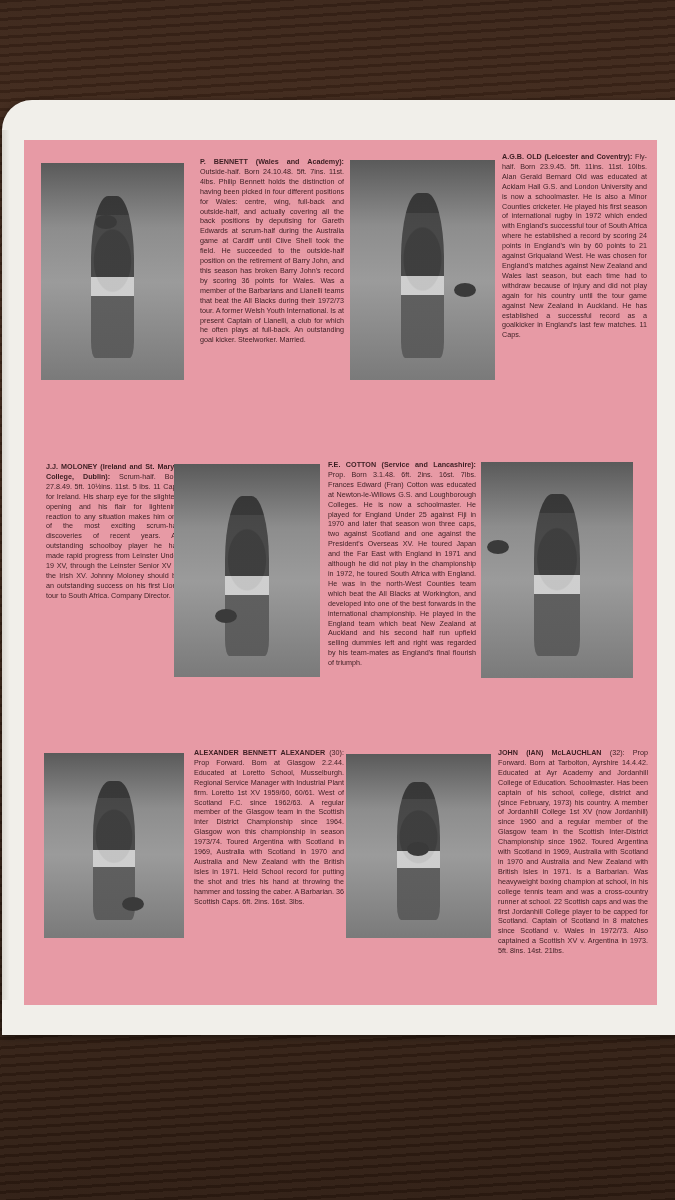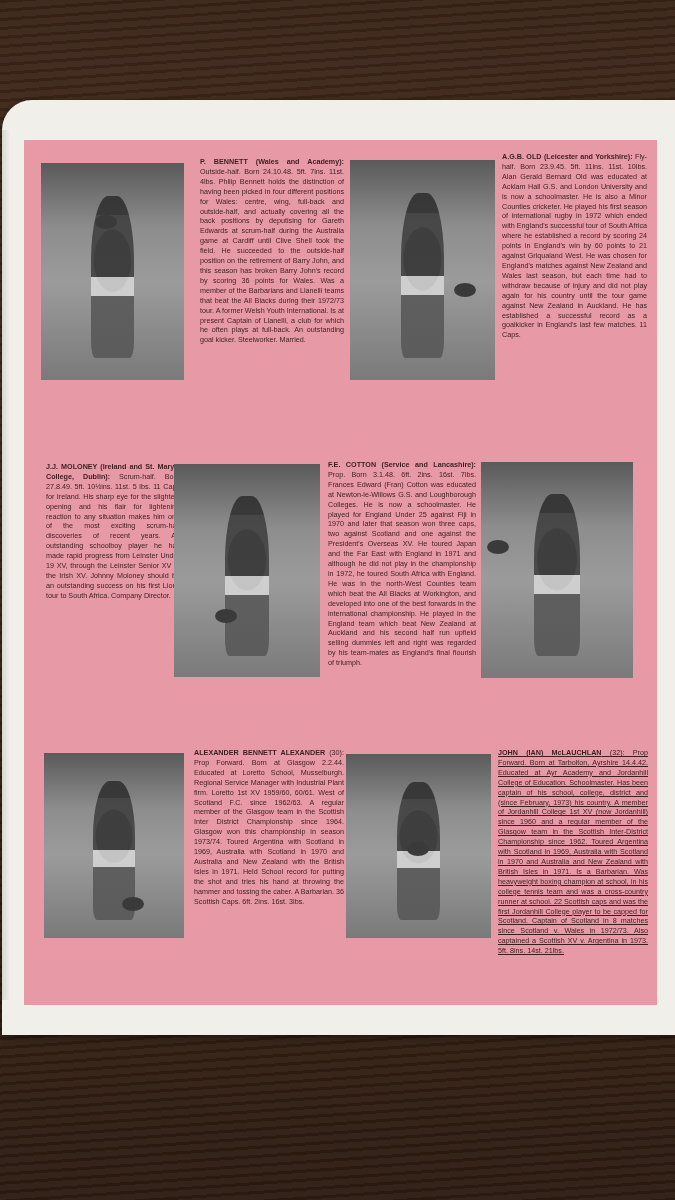--- a/index.html
+++ b/index.html
@@ -66,21 +66,21 @@
     <div class="bio" style="left:176px; top:17px; width:144px;">
       <span class="name">P. BENNETT (Wales and Academy):</span>
       <span>Outside-half. Born 24.10.48. 5ft. 7ins. 11st. 4lbs. Philip Bennett holds the distinction of having been picked in four different positions for Wales: centre, wing, full-back and outside-half, and actually covering all the back positions by deputising for Gareth Edwards at scrum-half during the Australia game at Cardiff until Clive Shell took the field. He succeeded to the outside-half position on the retirement of Barry John, and this season has broken Barry John's record by scoring 36 points for Wales. Was a member of the Barbarians and Llanelli teams that beat the All Blacks during their 1972/73 tour. A former Welsh Youth International. Is at present Captain of Llanelli, a club for which he often plays at full-back. An outstanding goal kicker. Steelworker. Married.</span>
     </div>
 
     <div class="photo" style="left:326px; top:20px; width:145px; height:220px;">
       <div class="figure"></div>
       <div class="ball" style="left:72%; top:56%;"></div>
     </div>
     <div class="bio" style="left:478px; top:12px; width:145px;">
-      <span class="name">A.G.B. OLD (Leicester and Yorkshire):</span>
+      <span class="name">A.G.B. OLD (Leicester and Coventry):</span>
       <span>Fly-half. Born 23.9.45. 5ft. 11ins. 11st. 10lbs. Alan Gerald Bernard Old was educated at Acklam Hall G.S. and London University and is now a schoolmaster. He is also a Minor Counties cricketer. He played his first season of international rugby in 1972 which ended with England's successful tour of South Africa where he established a record by scoring 24 points in England's win by 60 points to 21 against Griqualand West. He was chosen for England's matches against New Zealand and Wales last season, but each time had to withdraw because of injury and did not play again for his country until the tour game against New Zealand in Auckland. He has established a successful record as a goalkicker in England's last few matches. 11 Caps.</span>
     </div>
 
     <div class="bio" style="left:14px; top:322px; width:134px;margin-left:8px;">
       <span class="name">J.J. MOLONEY (Ireland and St. Mary's College, Dublin):</span>
       <span>Scrum-half. Born 27.8.49. 5ft. 10½ins. 11st. 5 lbs. 11 Caps for Ireland. His sharp eye for the slightest opening and his flair for lightening reaction to any situation makes him one of the most exciting scrum-half discoveries of recent years. An outstanding schoolboy player he has made rapid progress from Leinster Under 19 XV, through the Leinster Senior XV to the Irish XV. Johnny Moloney should be an outstanding success on his first Lions tour to South Africa. Company Director.</span>
     </div>
     <div class="photo" style="left:150px; top:324px; width:146px; height:213px;">
       <div class="figure"></div>
       <div class="ball" style="left:28%; top:68%;"></div>
@@ -101,19 +101,19 @@
     </div>
     <div class="bio" style="left:170px; top:608px; width:150px;">
       <span class="name">ALEXANDER BENNETT ALEXANDER</span>
       <span>(30): Prop Forward. Born at Glasgow 2.2.44. Educated at Loretto School, Musselburgh. Regional Service Manager with Industrial Plant firm. Loretto 1st XV 1959/60, 60/61. West of Scotland F.C. since 1962/63. A regular member of the Glasgow team in the Scottish Inter District Championship since 1964. Glasgow won this championship in season 1973/74. Toured Argentina with Scotland in 1969, Australia with Scotland in 1970 and Australia and New Zealand with the British Isles in 1971. Held School record for putting the shot and tries his hand at throwing the hammer and tossing the caber. A Barbarian. 36 Scottish Caps. 6ft. 2ins. 16st. 3lbs.</span>
     </div>
 
     <div class="photo" style="left:322px; top:614px; width:145px; height:184px;">
       <div class="figure"></div>
       <div class="ball" style="left:42%; top:48%;"></div>
     </div>
-    <div class="bio" style="left:474px; top:608px; width:150px;text-decoration:underline;">
+    <div class="bio" style="left:474px; top:608px; width:150px;">
       <span class="name">JOHN (IAN) McLAUCHLAN</span>
       <span>(32): Prop Forward. Born at Tarbolton, Ayrshire 14.4.42. Educated at Ayr Academy and Jordanhill College of Education. Schoolmaster. Has been captain of his school, college, district and (since February, 1973) his country. A member of Jordanhill College 1st XV (now Jordanhill) since 1960 and a regular member of the Glasgow team in the Scottish Inter-District Championship since 1962. Toured Argentina with Scotland in 1969, Australia with Scotland in 1970 and Australia and New Zealand with British Isles in 1971. Is a Barbarian. Was heavyweight boxing champion at school, in his college tennis team and was a cross-country runner at school. 22 Scottish caps and was the first Jordanhill College player to be capped for Scotland. Captain of Scotland in 8 matches since Scotland v. Wales in 1972/73. Also captained a Scottish XV v. Argentina in 1973. 5ft. 8ins. 14st. 21lbs.</span>
     </div>
 
   </div>
 </div>
 
 </body></html>

